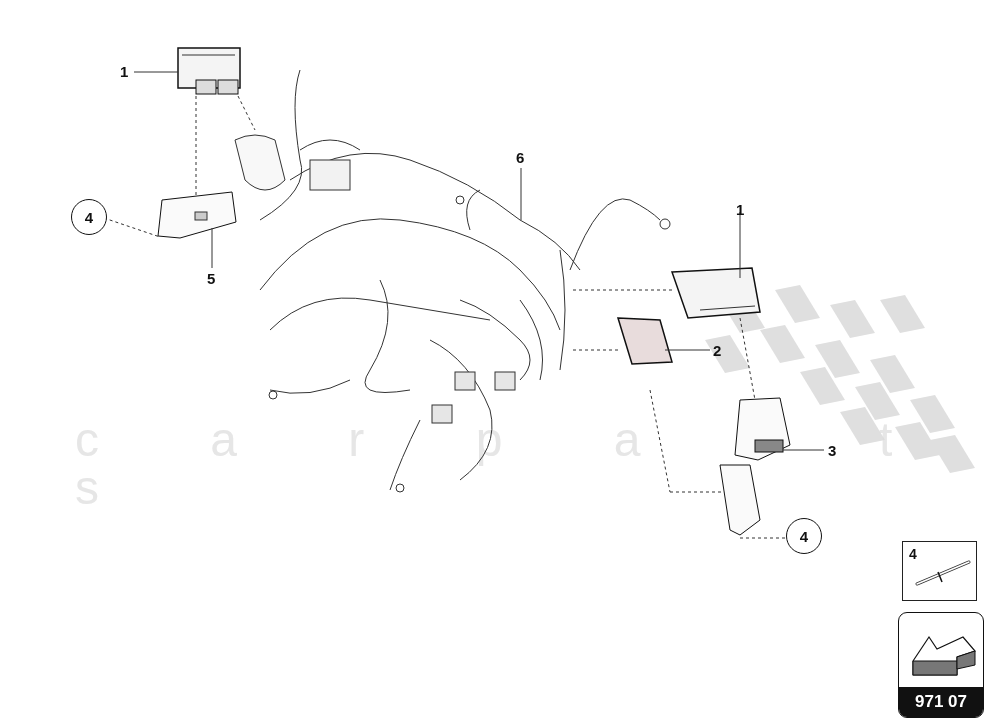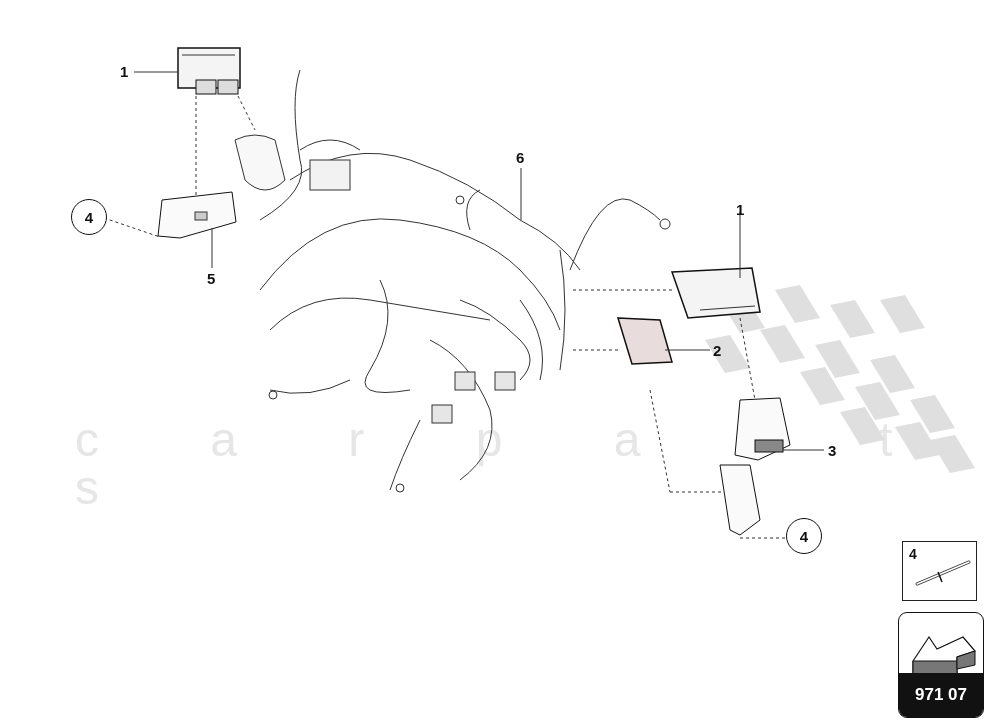--- a/index.html
+++ b/index.html
@@ -5,21 +5,21 @@
   html, body { margin: 0; padding: 0; background: #ffffff; }
   body { width: 1000px; height: 727px; position: relative; overflow: hidden; font-family: "Liberation Sans", sans-serif; }
   .stage { position: absolute; left: 0; top: 0; width: 1000px; height: 727px; }
   .wm-big { position: absolute; left: 70px; top: 268px; font-family: "Liberation Sans", sans-serif; font-weight: bold; font-size: 150px; line-height: 150px; color: #f5c6cb; letter-spacing: 6px; opacity: 0.85; }
   .wm-small { position: absolute; left: 75px; top: 416px; font-family: "Liberation Sans", sans-serif; font-size: 48px; line-height: 48px; color: #e6e6e6; letter-spacing: 49px; }
   .callout { position: absolute; font-family: "Liberation Sans", sans-serif; font-weight: bold; font-size: 15px; color: #111; }
   .circle { position: absolute; width: 34px; height: 34px; border: 1.5px solid #111; border-radius: 50%; display: flex; align-items: center; justify-content: center; font-weight: bold; font-size: 15px; color: #111; background: #fff; }
   .legend-box { position: absolute; left: 902px; top: 541px; width: 73px; height: 58px; border: 1px solid #222; background: #fff; }
   .legend-num { position: absolute; left: 6px; top: 4px; font-weight: bold; font-size: 14px; color: #111; }
   .ref-box { position: absolute; left: 898px; top: 612px; width: 84px; height: 104px; border: 1.5px solid #111; border-radius: 9px; background: #fff; overflow: hidden; }
-  .ref-code { position: absolute; left: 0; bottom: 0; width: 100%; height: 44px; background: #111; color: #fff; font-weight: bold; font-size: 17px; display: flex; align-items: center; justify-content: center; }
+  .ref-code { position: absolute; left: 0; bottom: 0; width: 100%; height: 30px; background: #111; color: #fff; font-weight: bold; font-size: 17px; display: flex; align-items: center; justify-content: center; }
   svg { position: absolute; left: 0; top: 0; }
 </style>
 </head>
 <body>
 
 <div class="stage">
 
   <div class="wm-small">c a r  p a r t s</div>
 
   <svg width="1000" height="727">

